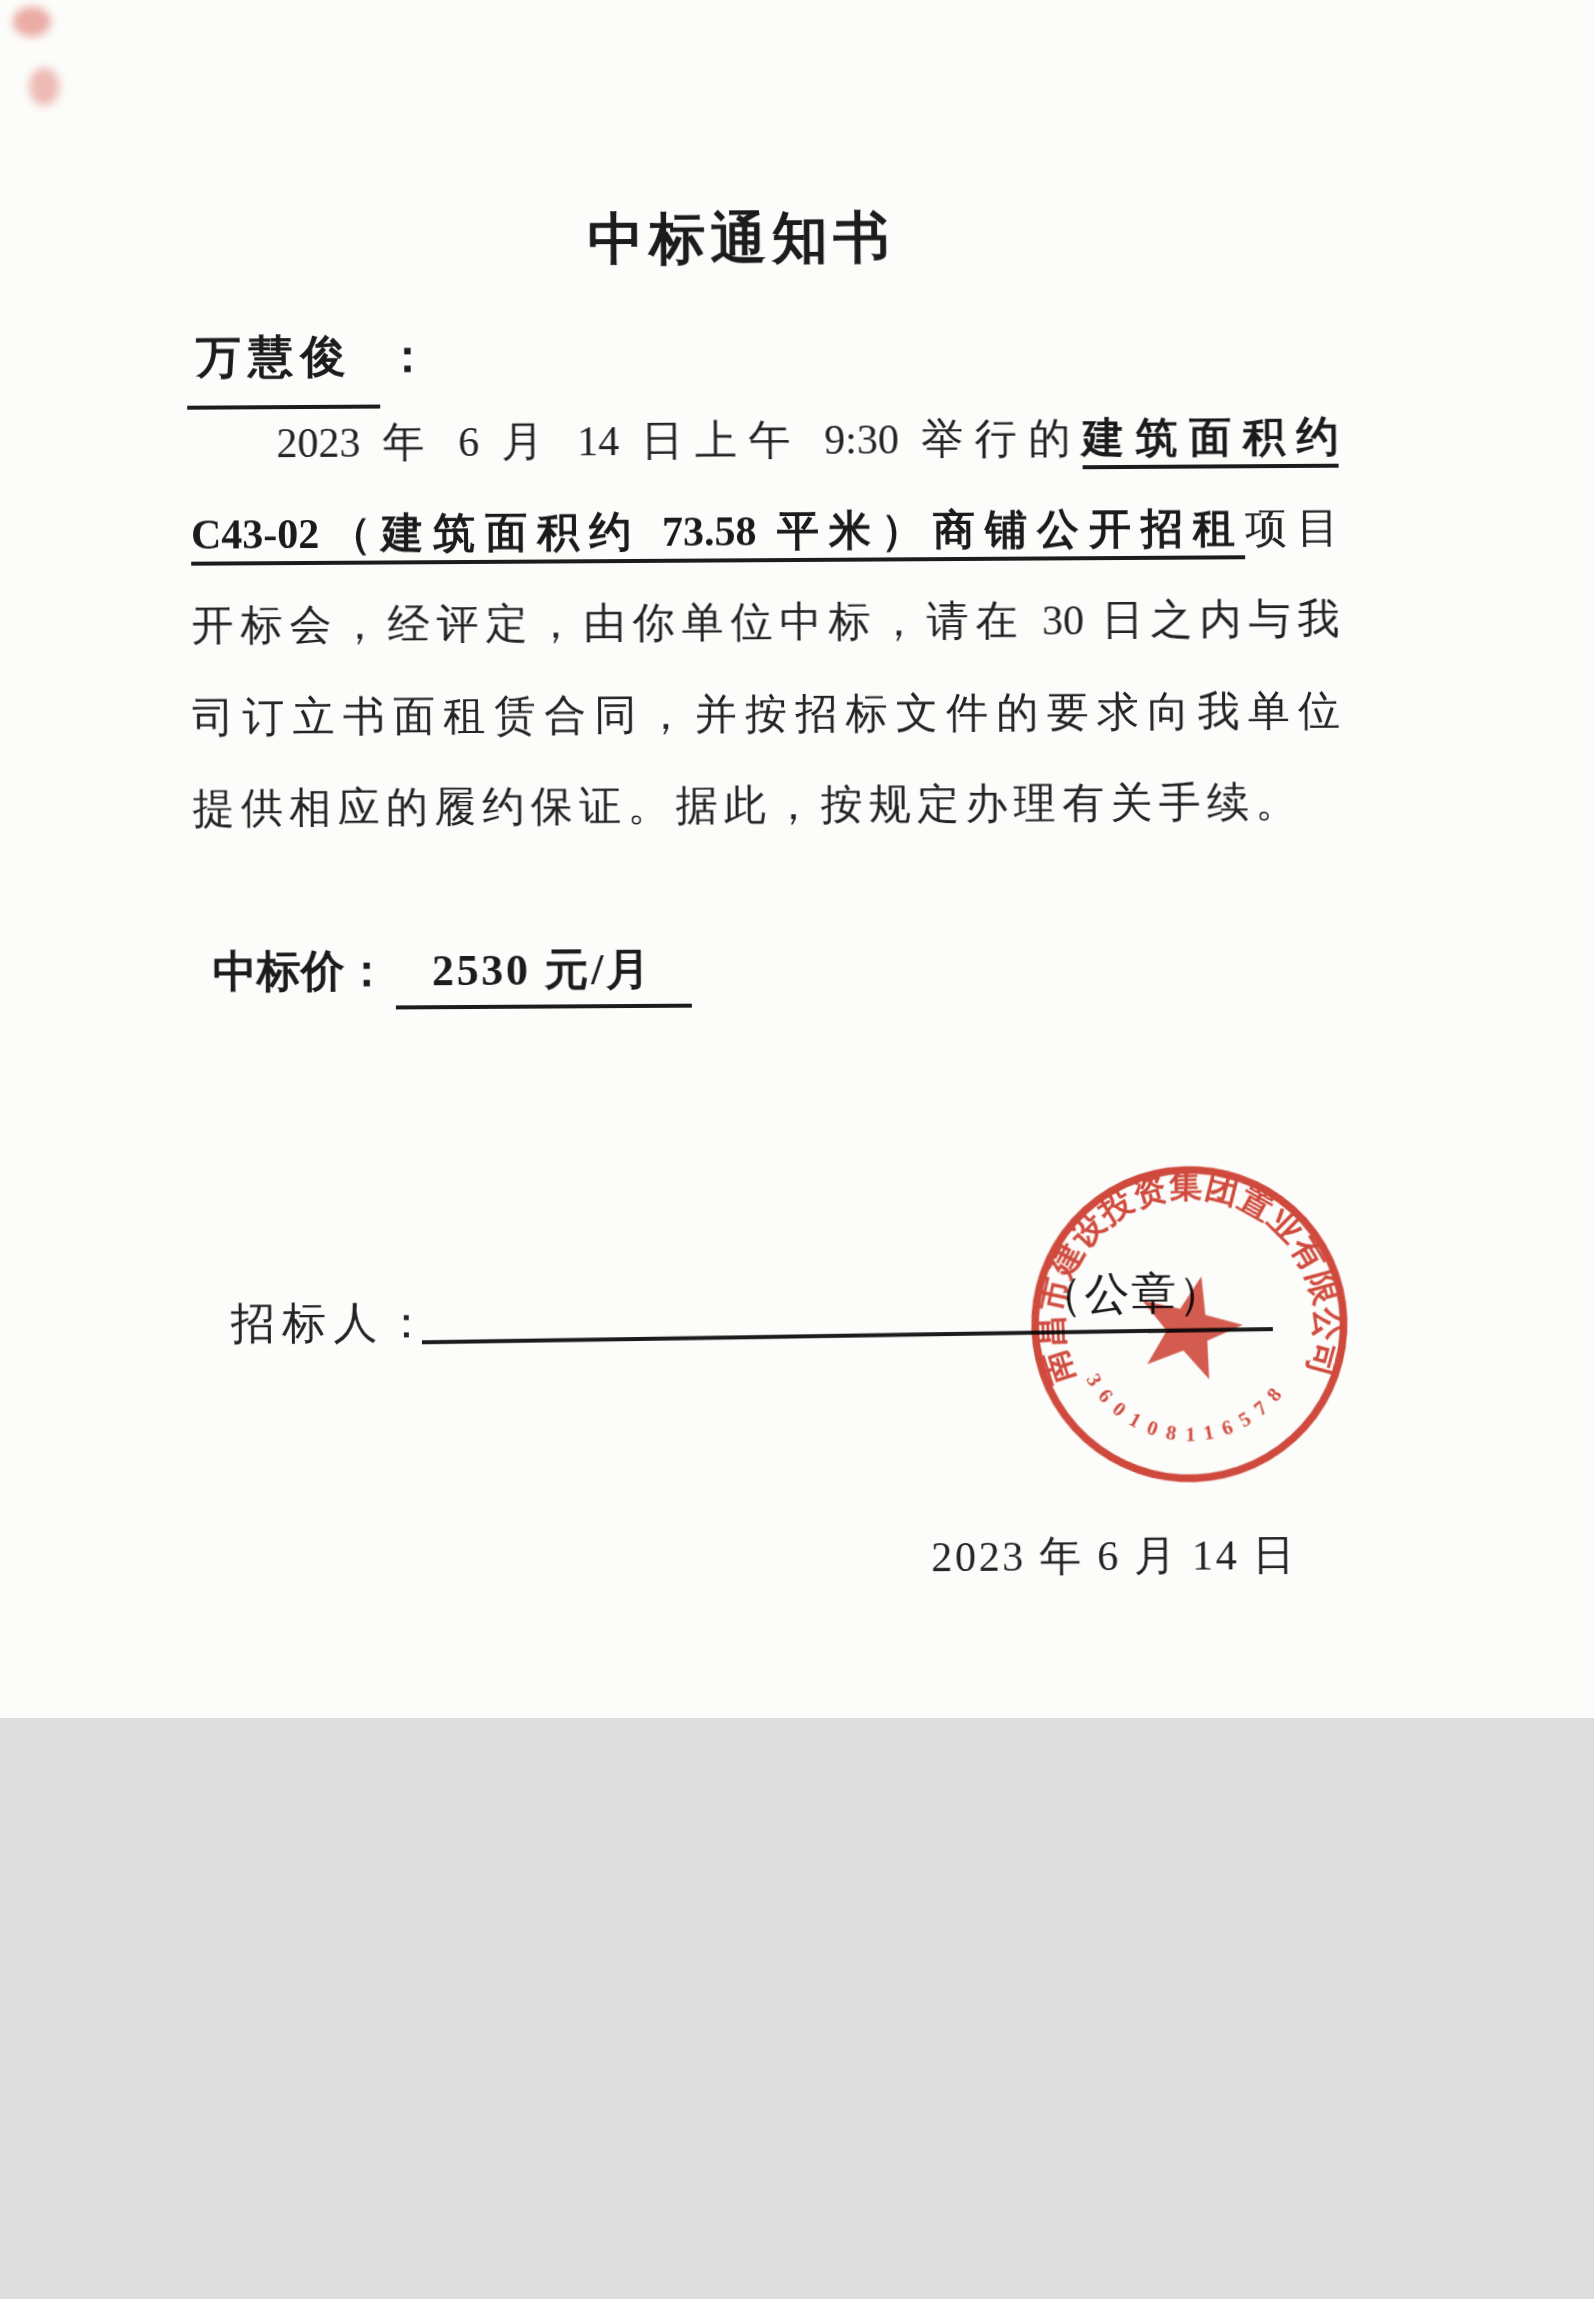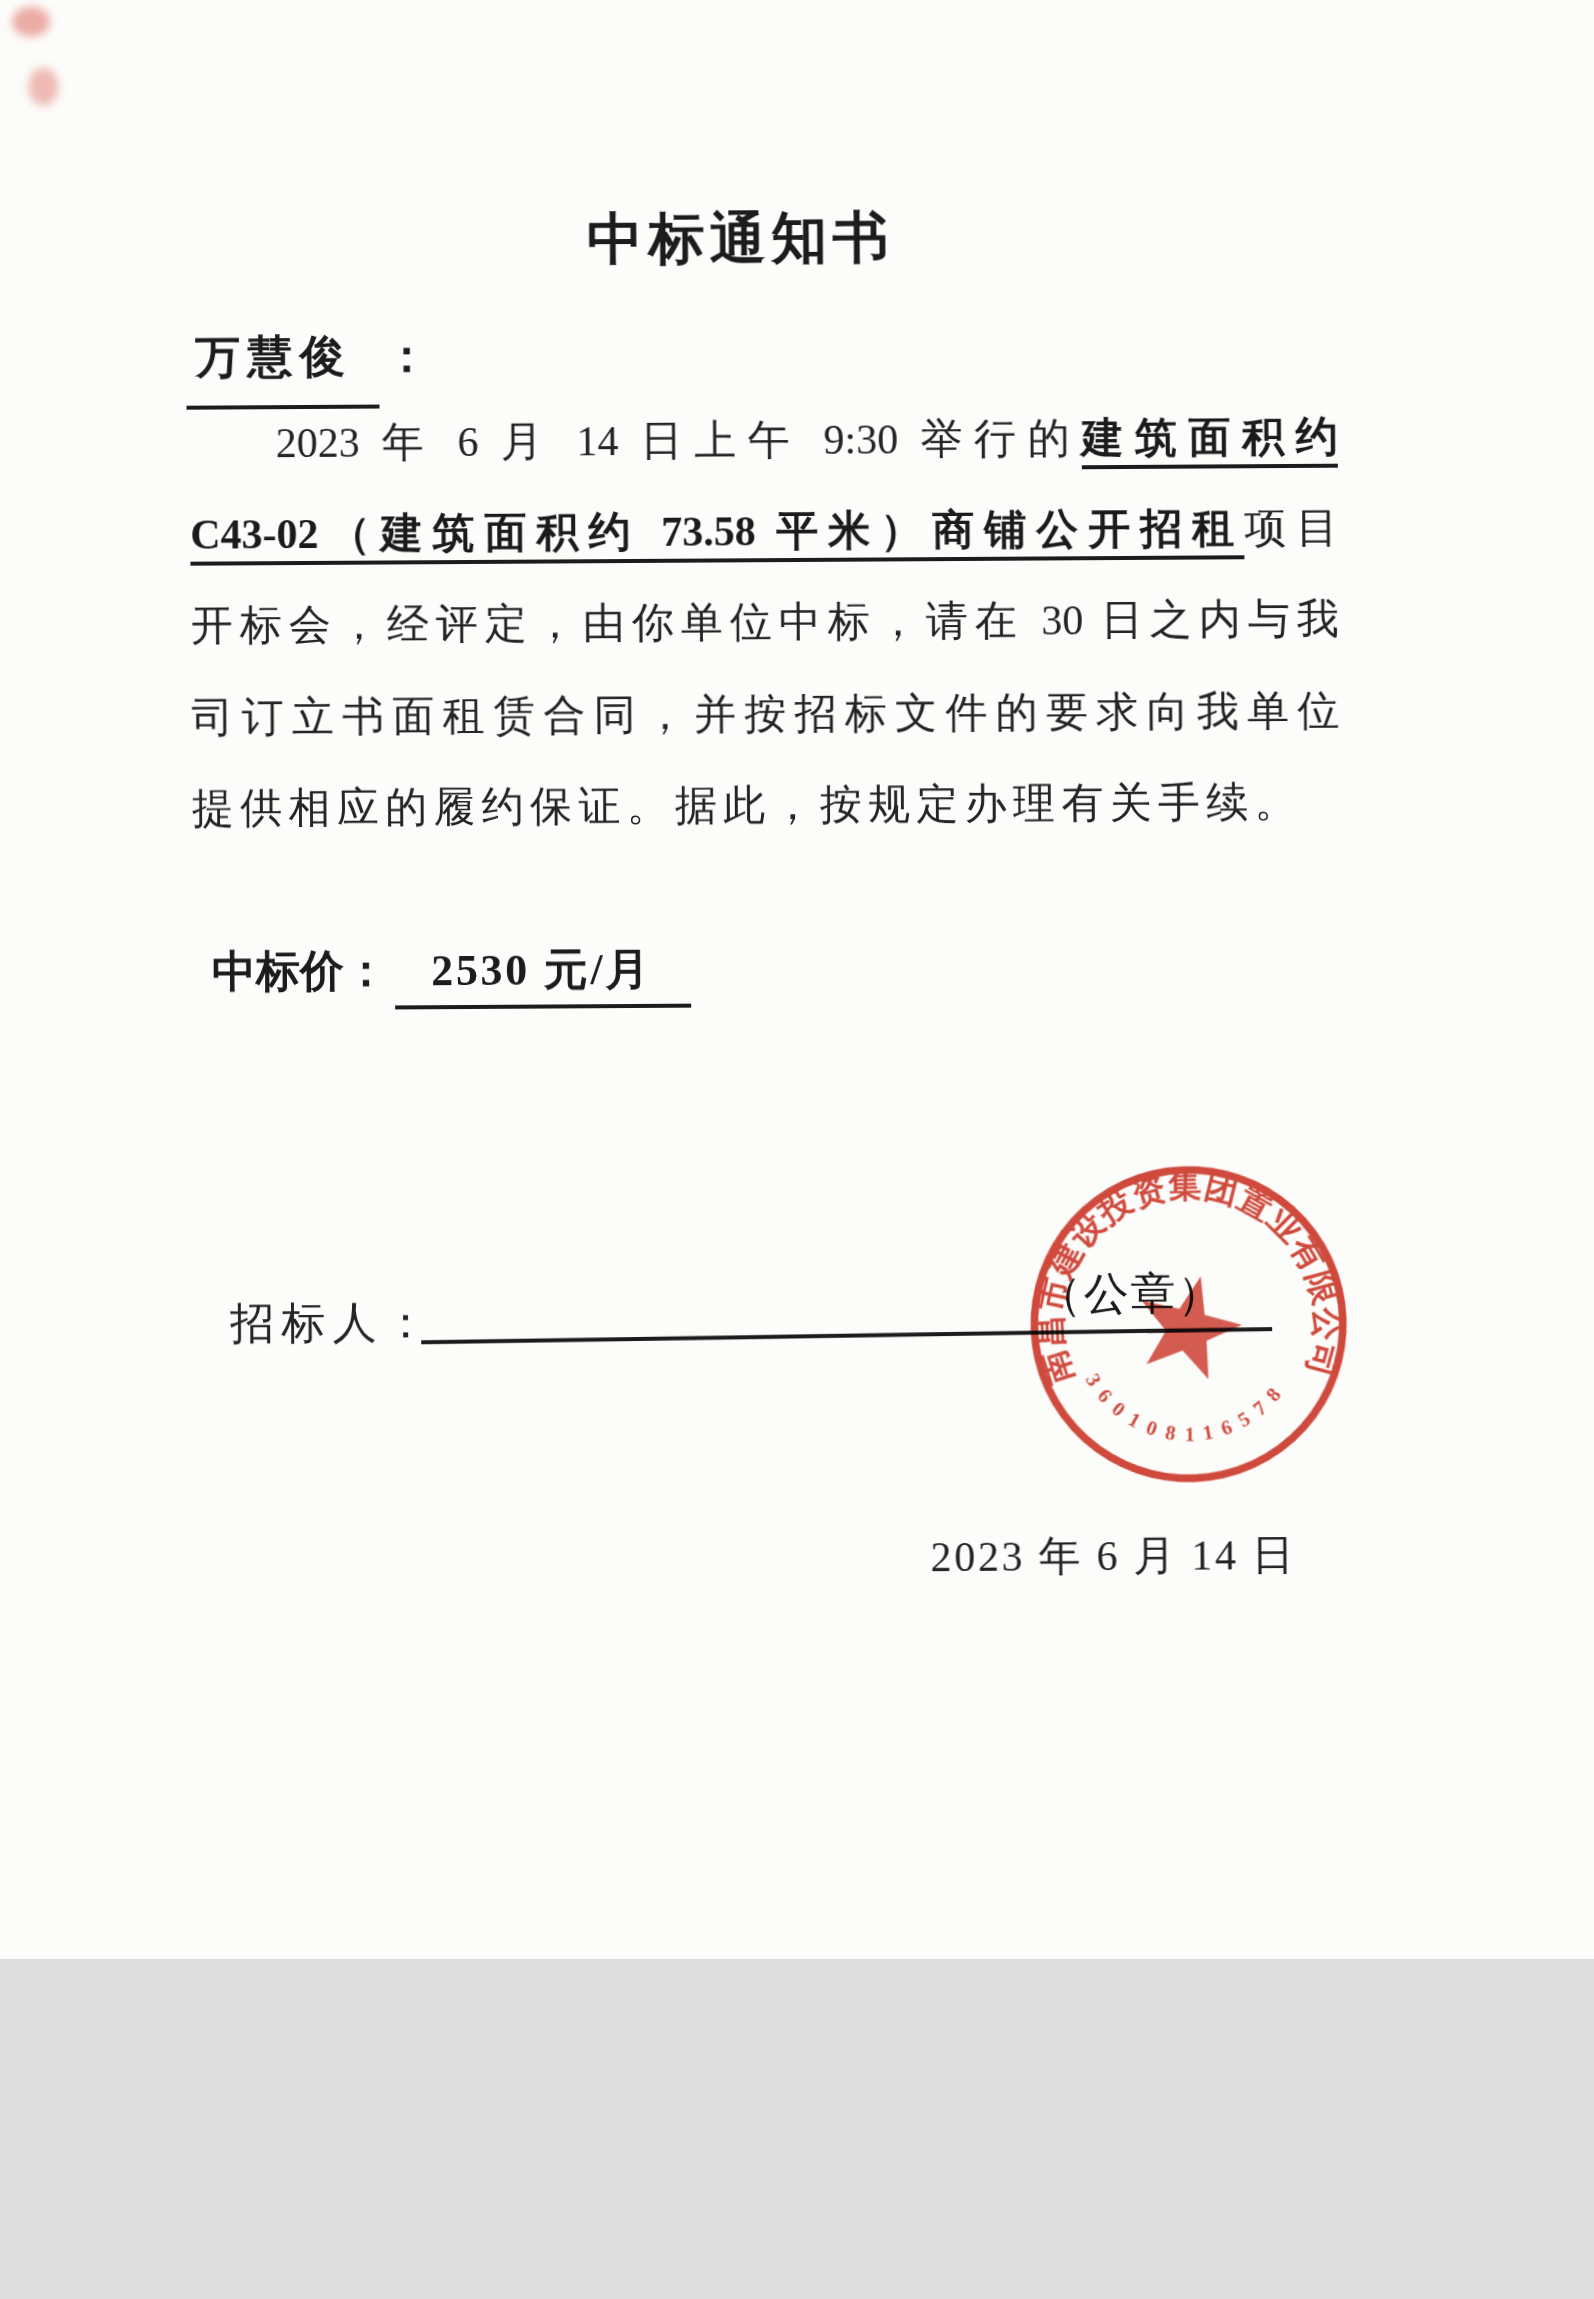--- a/index.html
+++ b/index.html
@@ -1,17 +1,17 @@
 <!DOCTYPE html>
 <html style="font-size:14.3px"><head>
 <meta charset="utf-8">
 <style>
   html,body{margin:0;padding:0;background:#ddd;}
   .page{
-    position:relative;width:1594px;height:1959px;background:#fcfcfa;overflow:hidden;
+    position:relative;width:1594px;height:1718px;background:#fcfcfa;overflow:hidden;
     font-family:"Liberation Serif","DejaVu Serif",serif;color:#222;
   }
   .sheet{position:absolute;inset:0;transform:rotate(-0.35deg);}
   
   .speck{position:absolute;background:#dd6a60;border-radius:50%;filter:blur(4.5px);}
   .speck.s1{left:18px;top:1.8px;width:38px;height:30px;opacity:.55;}
   .speck.s2{left:34px;top:63px;width:30px;height:38px;opacity:.45;}
   
   .doc-title{
     position:absolute;top:201px;left:745px;transform:translateX(-50%);

